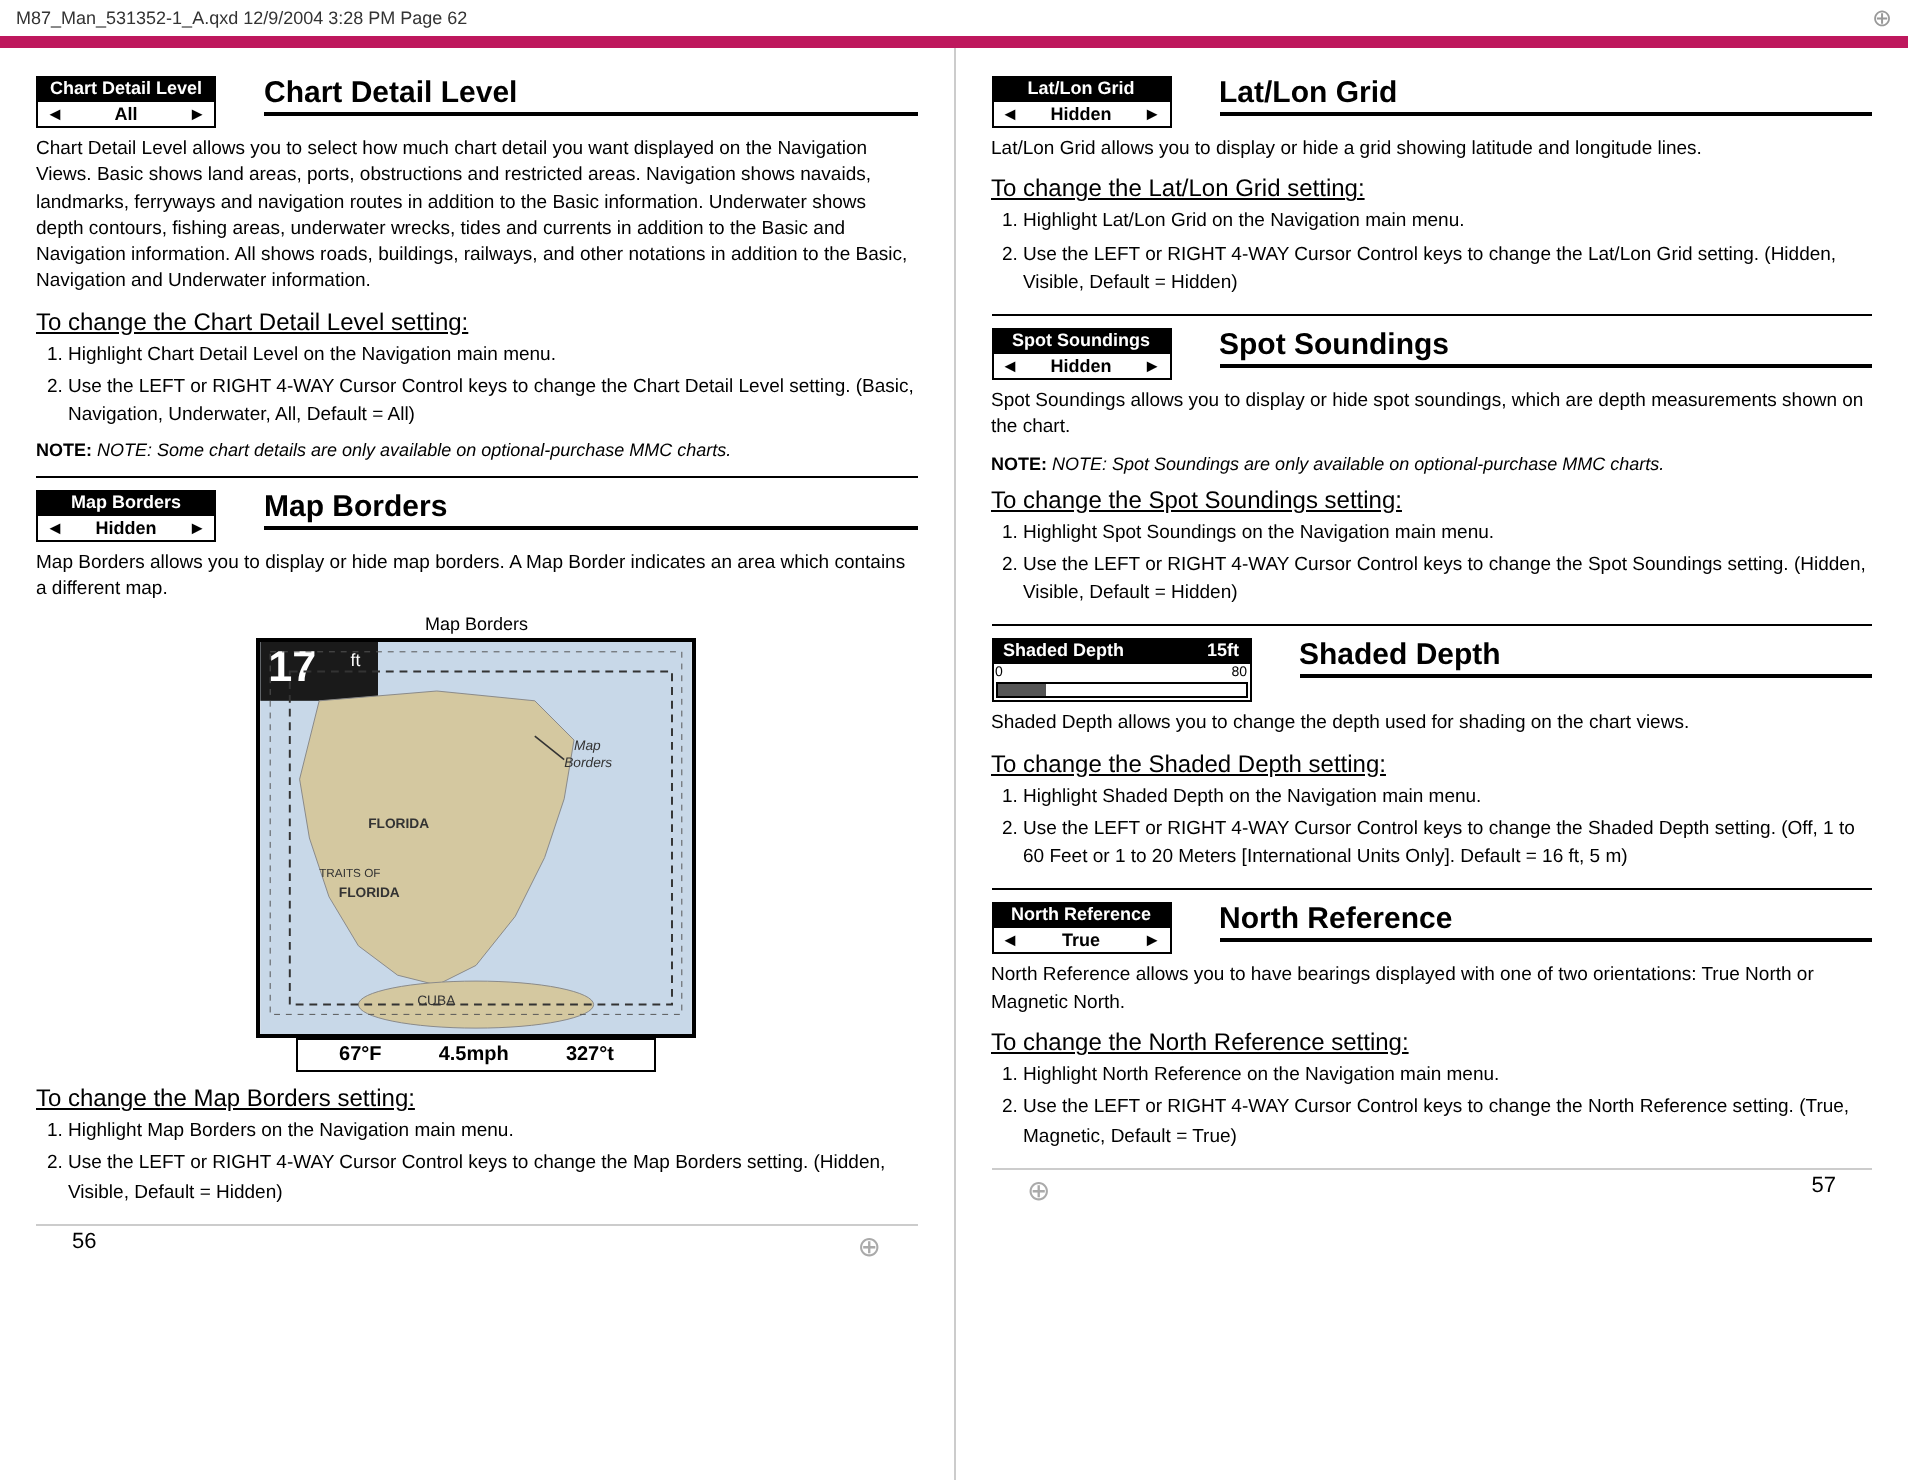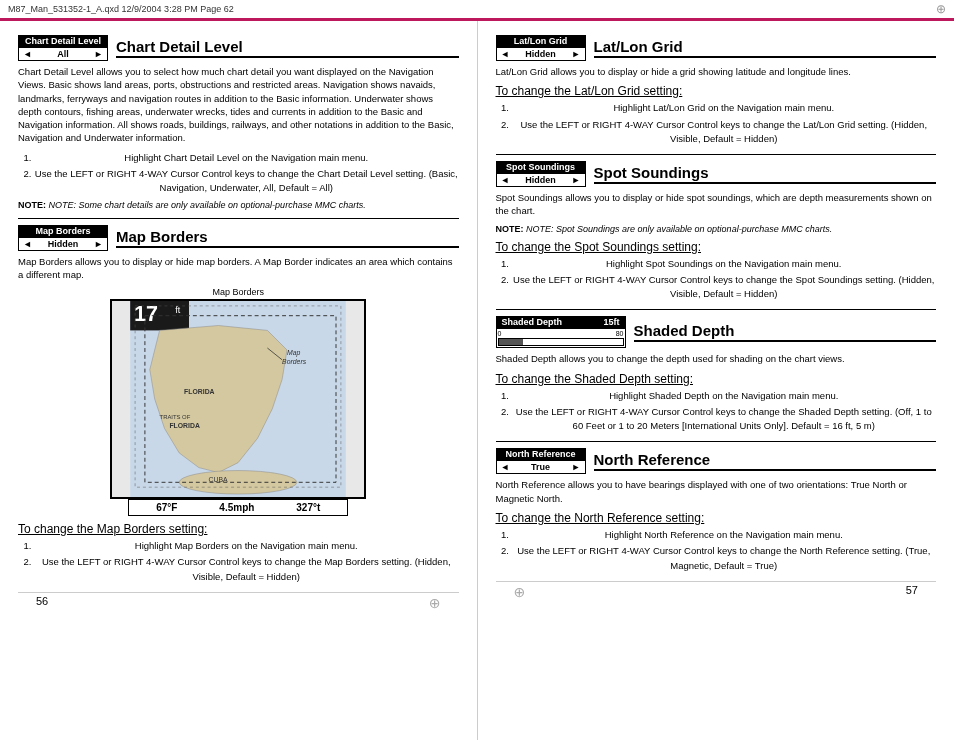--- a/index.html
+++ b/index.html
@@ -10,21 +10,21 @@
       color: #000;
       width: 954px;
       height: 740px;
       overflow: hidden;
       display: flex;
       flex-direction: column;
     }
 
     .top-bar {
       background: #fff;
-      border-bottom: 3px solid #be185d;
+      border-bottom: 6px solid #be185d;
       padding: 2px 8px;
       font-size: 9px;
       color: #333;
       display: flex;
       align-items: center;
       gap: 20px;
     }
 
     .page-container {
       display: flex;
@@ -44,22 +44,22 @@
 
     .divider-line {
       border: none;
       border-top: 1px solid #000;
       margin: 6px 0;
     }
 
     
     .section-header {
       display: flex;
-      align-items: center;
-      gap: 8px;
+      align-items: flex-start;
+      gap: 24px;
       margin-bottom: 4px;
     }
 
     .control-widget {
       display: flex;
       flex-direction: column;
       align-items: center;
       min-width: 90px;
     }
 
@@ -112,21 +112,20 @@
       font-size: 12px;
       font-weight: normal;
       margin-top: 6px;
       margin-bottom: 3px;
     }
 
     .numbered-list {
       padding-left: 16px;
       font-size: 9.5px;
       line-height: 1.5;
-      text-align: center;
     }
 
     .numbered-list li {
       margin-bottom: 2px;
     }
 
     .note-text {
       font-size: 9px;
       font-style: italic;
       margin-top: 4px;
@@ -145,37 +144,37 @@
       position: relative;
     }
 
     .map-label {
       font-size: 9px;
       text-align: center;
       margin-bottom: 2px;
     }
 
     .map-image-box {
-      width: 256px;
+      width: 220px;
       height: 200px;
       border: 2px solid #000;
       margin: 0 auto;
       position: relative;
       background: #e8e8e8;
       overflow: hidden;
     }
 
     
     .map-svg {
       width: 100%;
       height: 100%;
     }
 
     .map-stats-bar {
-      width: 220px;
+      width: 180px;
       margin: 0 auto;
       background: #fff;
       border: 1px solid #000;
       display: flex;
       justify-content: space-around;
       font-size: 10px;
       font-weight: bold;
       padding: 2px 6px;
     }
 
@@ -235,20 +234,21 @@
           <div class="widget-label-box">Chart Detail Level</div>
           <div class="widget-control">
             <span class="arrow-left">◄</span>
             <span>All</span>
             <span class="arrow-right">►</span>
           </div>
         </div>
         <div class="section-title">Chart Detail Level</div>
       </div>
       <p class="body-text">Chart Detail Level allows you to select how much chart detail you want displayed on the Navigation Views. Basic shows land areas, ports, obstructions and restricted areas. Navigation shows navaids, landmarks, ferryways and navigation routes in addition to the Basic information. Underwater shows depth contours, fishing areas, underwater wrecks, tides and currents in addition to the Basic and Navigation information. All shows roads, buildings, railways, and other notations in addition to the Basic, Navigation and Underwater information.</p>
+      <p class="underline-heading">To change the Chart Detail Level setting:</p>
       <ol class="numbered-list">
         <li>Highlight Chart Detail Level on the Navigation main menu.</li>
         <li>Use the LEFT or RIGHT 4-WAY Cursor Control keys to change the Chart Detail Level setting. (Basic, Navigation, Underwater, All, Default = All)</li>
       </ol>
       <p class="note-text">
         <strong>NOTE: </strong><span style="">NOTE: Some chart details are only available on optional-purchase MMC charts.</span>
       </p>
     </div>
 
     <hr class="divider-line">

